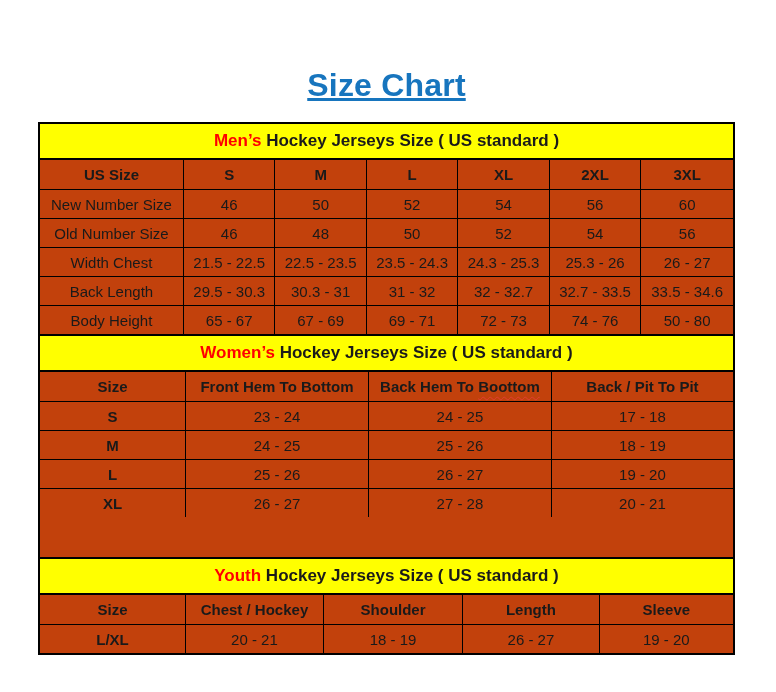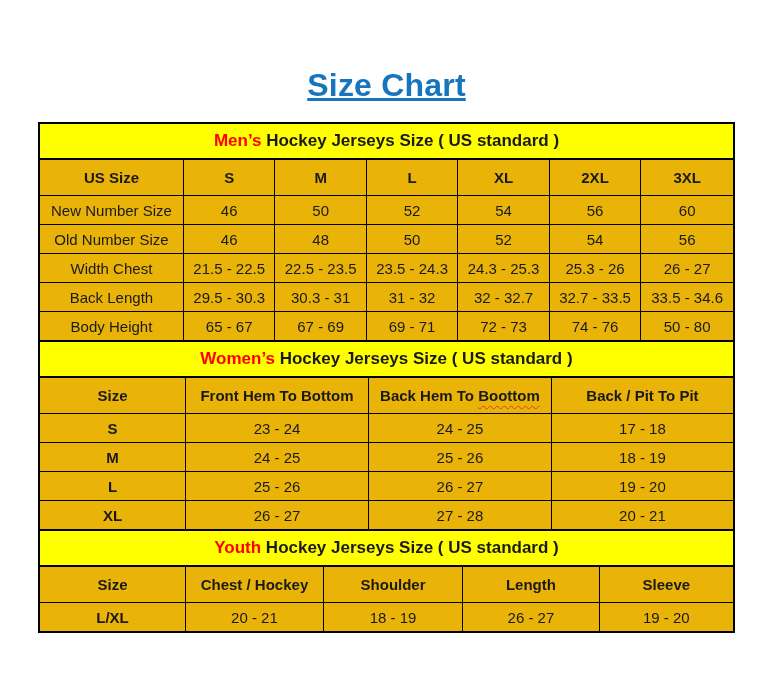--- a/index.html
+++ b/index.html
@@ -24,21 +24,21 @@
     letter-spacing: 0.2px;
     text-decoration: underline;
   }
   .chart {
     position: absolute;
     left: 38px;
     top: 122px;
     width: 697px;
     border: 2.5px solid #000;
     box-sizing: border-box;
-    background: #eab308;
+    background: #c2410c;
   }
   .band {
     height: 34px;
     display: flex;
     align-items: center;
     justify-content: center;
     font-weight: bold;
     font-size: 17px;
     border-top: 2px solid #000;
     border-bottom: 2px solid #000;
@@ -56,21 +56,21 @@
     vertical-align: middle;
     padding: 0;
     font-size: 15px;
     color: #1a1a1a;
     overflow: hidden;
   }
   table.size-table tr > *:first-child { border-left: none; }
   table.size-table tr > *:last-child { border-right: none; }
   table.size-table thead tr > * { border-top: none; }
   table.size-table tbody tr:last-child > * { border-bottom: none; }
-  table.size-table thead th { height: 35px; font-weight: bold; }
+  table.size-table thead th { height: 29px; font-weight: bold; }
   table.size-table tbody td { height: 28px; font-weight: normal; }
   table.size-table tbody td.bold-label { font-weight: bold; }
   .spell-wavy {
     text-decoration-line: underline;
     text-decoration-style: wavy;
     text-decoration-thickness: 1px;
     text-underline-offset: 4px;
   }
 </style>
 </head>
@@ -190,21 +190,21 @@
             <tr class="data-row">
               <td class="row-label bold-label">XL</td>
               <td class="data-cell">26 - 27</td>
               <td class="data-cell">27 - 28</td>
               <td class="data-cell">20 - 21</td>
             </tr>
           </tbody>
         </table>
       </section>
       <section class="section">
-        <div class="band" style="background: rgb(255, 255, 0);"><span class="accent" style="color: rgb(255, 0, 0);">Youth</span><span class="rest"> Hockey Jerseys Size ( US standard )</span></div>
+        <div class="band" style="background: rgb(255, 255, 0); margin-top: 40px;"><span class="accent" style="color: rgb(255, 0, 0);">Youth</span><span class="rest"> Hockey Jerseys Size ( US standard )</span></div>
         <table class="size-table">
           <colgroup>
             <col style="width: 21%;">
             <col style="width: 19.9%;">
             <col style="width: 20.1%;">
             <col style="width: 19.7%;">
             <col style="width: 19.3%;">
           </colgroup>
           <thead>
             <tr class="header-row">

